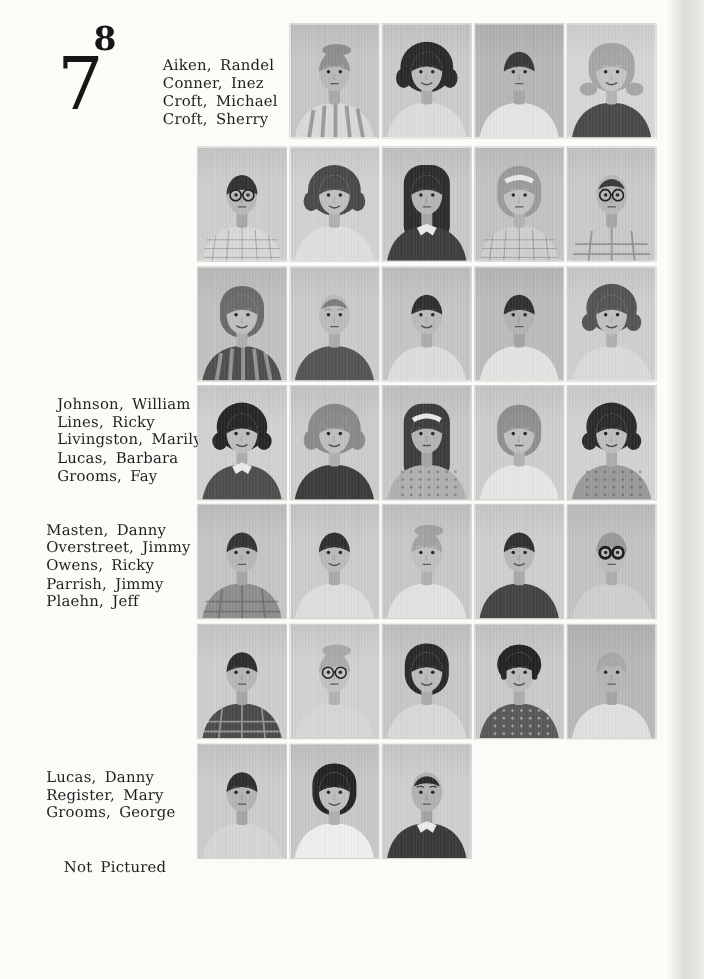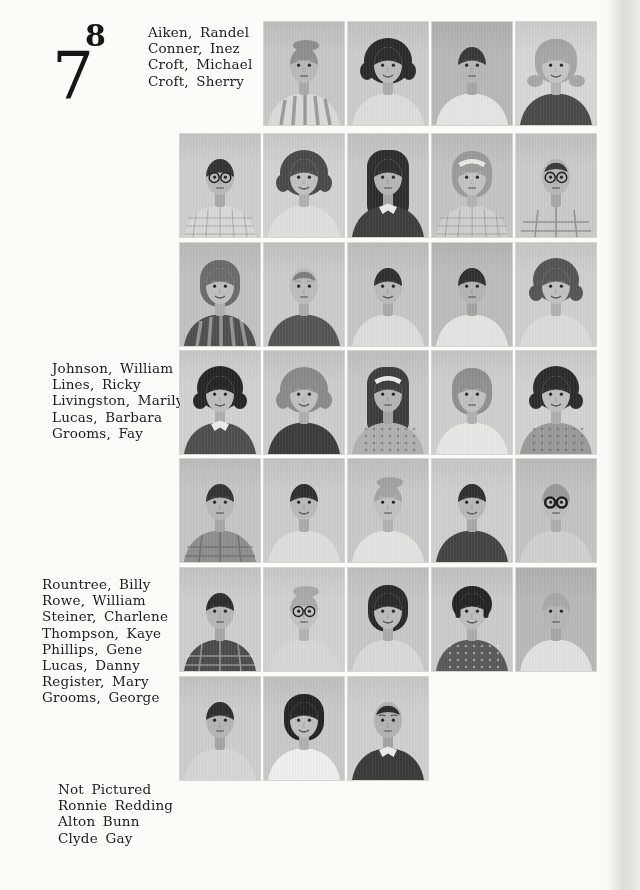--- a/index.html
+++ b/index.html
@@ -2,27 +2,27 @@
 <html><head>
 <meta charset="utf-8">
 <style>
   html,body{margin:0;padding:0;}
   body{width:640px;height:890px;background:#fbfbf8;overflow:hidden;}
   .page{position:relative;width:640px;height:890px;font-family:"DejaVu Serif",serif;color:#1d1d1d;}
   .grade-7{position:absolute;left:52px;top:44px;font-size:66px;line-height:1;color:#161616;}
   .grade-8{position:absolute;left:85px;top:18px;font-size:30px;font-weight:bold;color:#161616;}
   .name-block{position:absolute;font-size:13.5px;line-height:16.2px;letter-spacing:.2px;word-spacing:3px;color:#1d1d1d;}
   .name-line{white-space:nowrap;}
-  .b1{left:148px;top:24px;}
+  .b1{left:148px;top:52px;}
   .b2{left:42px;top:145px;}
   .b3{left:42px;top:253px;}
   .b4{left:52px;top:360px;}
   .b5{left:42px;top:474px;}
   .b6{left:42px;top:576px;}
-  .b7{left:42px;top:657px;}
+  .b7{left:42px;top:699px;}
   .b8{left:58px;top:781px;}
   #photo-grid{position:absolute;inset:0;}
   .photo{position:absolute;width:80px;height:103px;box-shadow:0 0 0 1px rgba(110,110,105,.28);}
   .photo svg{position:absolute;inset:0;display:block;}
   .photo::before{content:"";position:absolute;inset:0;background:linear-gradient(180deg,rgba(0,0,0,.055),rgba(0,0,0,0) 32%);pointer-events:none;z-index:2;}
   .photo::after{content:"";position:absolute;inset:0;background:repeating-linear-gradient(90deg,rgba(255,255,255,.05) 0 1px,rgba(0,0,0,.025) 1px 2px,transparent 2px 3px);pointer-events:none;z-index:2;}
   .page-edge{position:absolute;top:0;right:0;width:34px;height:890px;pointer-events:none;
     background:linear-gradient(to right,rgba(175,175,168,0) 0%,rgba(172,172,165,.38) 48%,rgba(190,190,183,.42) 72%,rgba(216,216,209,.35) 100%);}
 </style>
 </head>
@@ -38,39 +38,34 @@
       <div class="name-line">Croft, Michael</div>
       <div class="name-line">Croft, Sherry</div>
     </div>
   <div class="name-block b4">
       <div class="name-line">Johnson, William</div>
       <div class="name-line">Lines, Ricky</div>
       <div class="name-line">Livingston, Marilyn</div>
       <div class="name-line">Lucas, Barbara</div>
       <div class="name-line">Grooms, Fay</div>
     </div>
-  <div class="name-block b6">
-      <div class="name-line">Rountree, Billy</div>
-      <div class="name-line">Rowe, William</div>
-      <div class="name-line">Steiner, Charlene</div>
-      <div class="name-line">Thompson, Kaye</div>
-      <div class="name-line">Phillips, Gene</div>
+  <div class="name-block b5">
+      <div class="name-line">Masten, Danny</div>
+      <div class="name-line">Overstreet, Jimmy</div>
+      <div class="name-line">Owens, Ricky</div>
+      <div class="name-line">Parrish, Jimmy</div>
+      <div class="name-line">Plaehn, Jeff</div>
     </div>
   <div class="name-block b7">
       <div class="name-line">Lucas, Danny</div>
       <div class="name-line">Register, Mary</div>
       <div class="name-line">Grooms, George</div>
     </div>
   <div class="name-block b8">
     <div class="name-line">Not Pictured</div>
-    <div>
-        <div class="name-line">Ronnie Redding</div>
-        <div class="name-line">Alton Bunn</div>
-        <div class="name-line">Clyde Gay</div>
-      </div>
   </div>
 
   <div id="photo-grid">
       <div class="photo" title="" style="left: 264px; top: 22px;">
         <svg viewBox="0 0 80 103" width="80" height="103" xmlns="http://www.w3.org/2000/svg">
     <rect width="80" height="103" fill="#c7c7c7"></rect>
 
     <path d="M4,103 C8,80 24,71.5 40,71.5 C56,71.5 72,80 76,103 Z" fill="#d9d9d9"></path>
     <path d="M21,78 L17,103 M31,74 L29,103 M41,72 L41,103 M51,74 L54,103 M61,77 L66,103" stroke="rgba(80,80,80,0.45)" stroke-width="3.5" fill="none"></path>
     <rect x="35" y="55" width="10" height="18" rx="3" fill="#a9a9a9"></rect>

